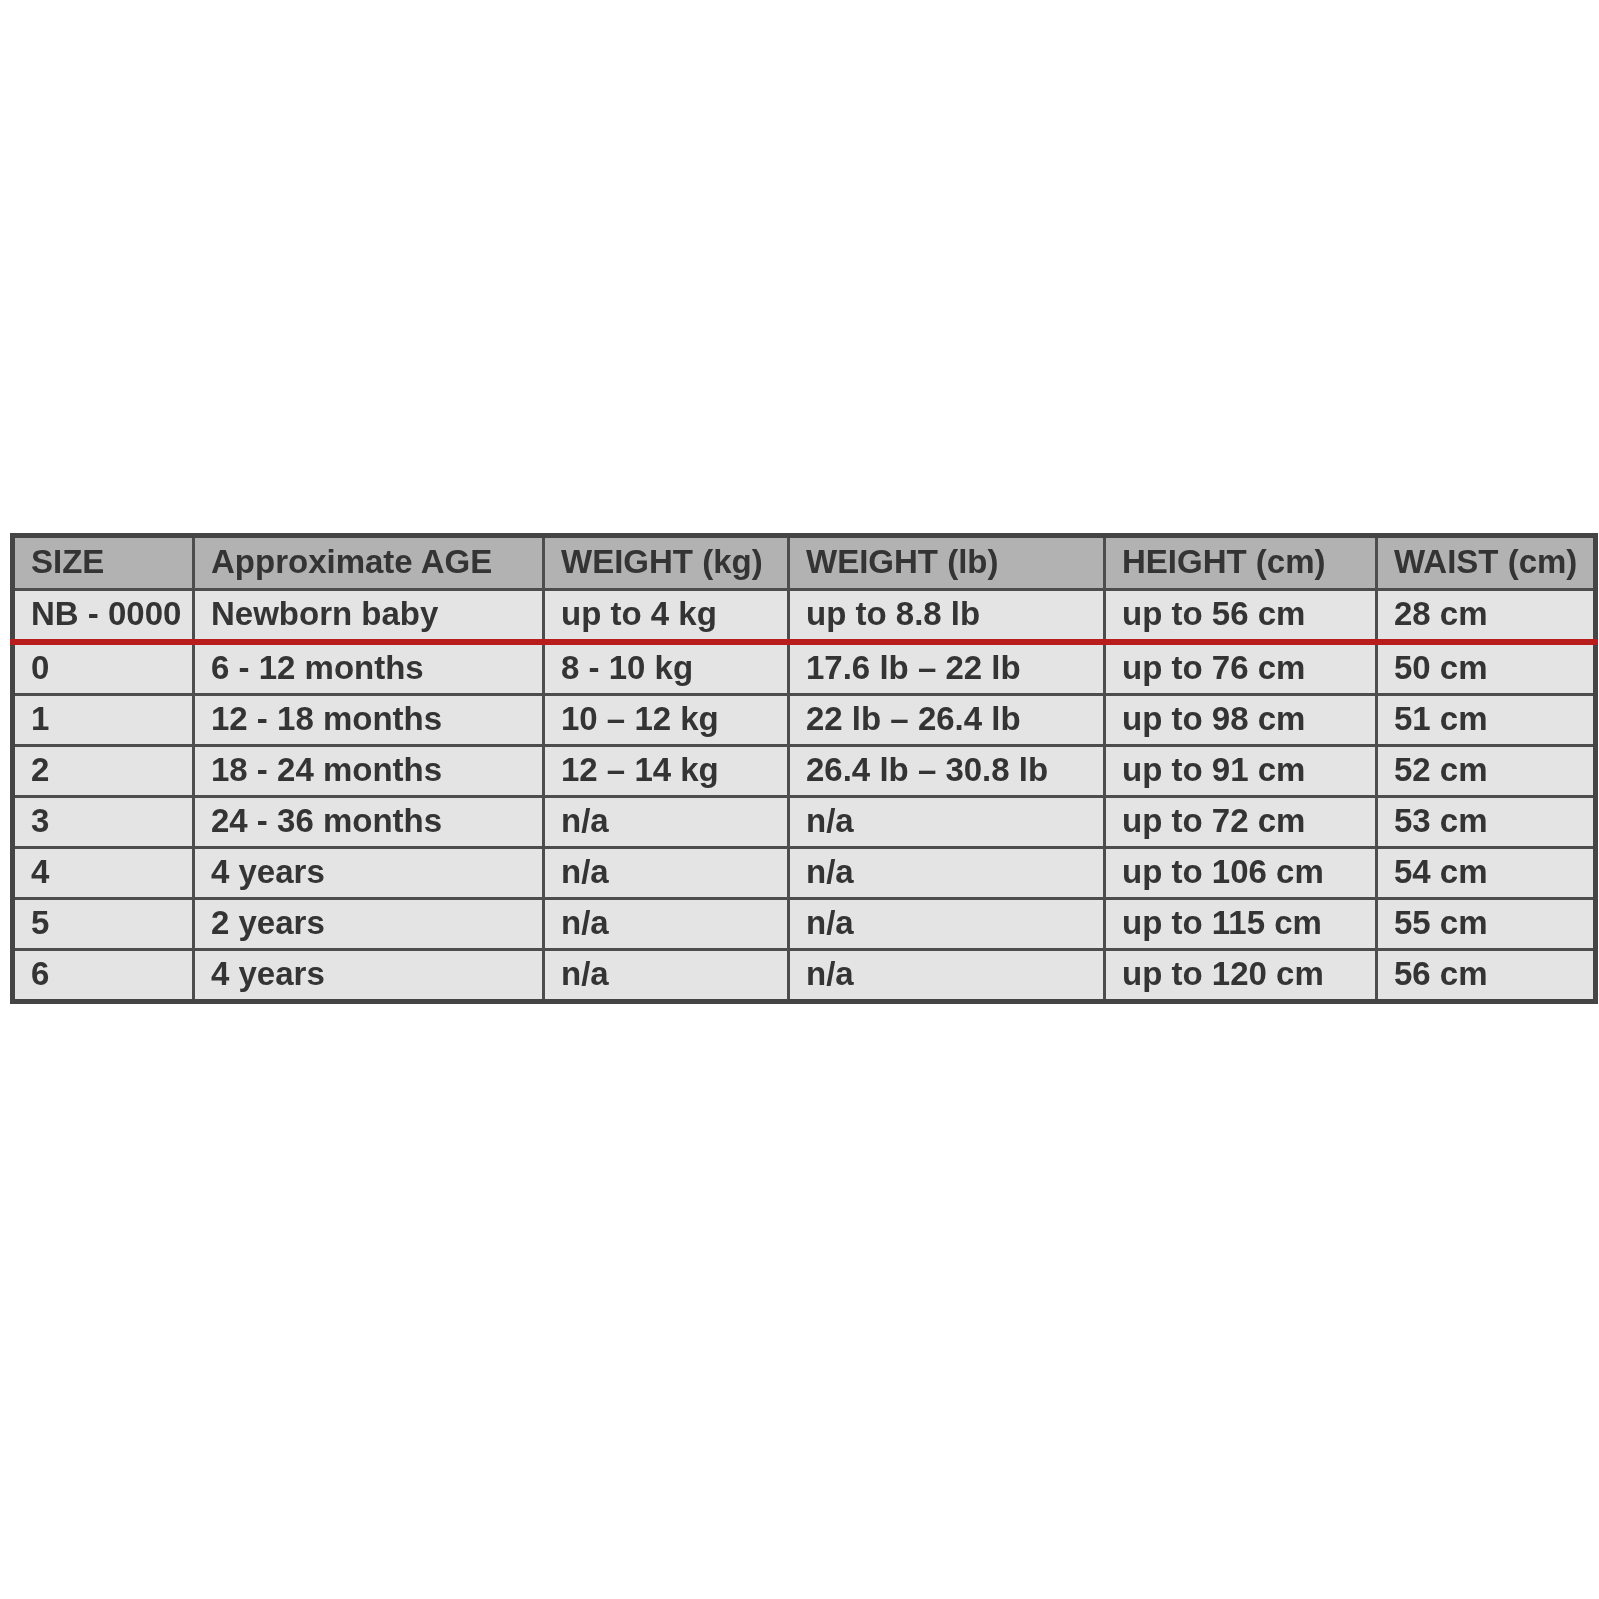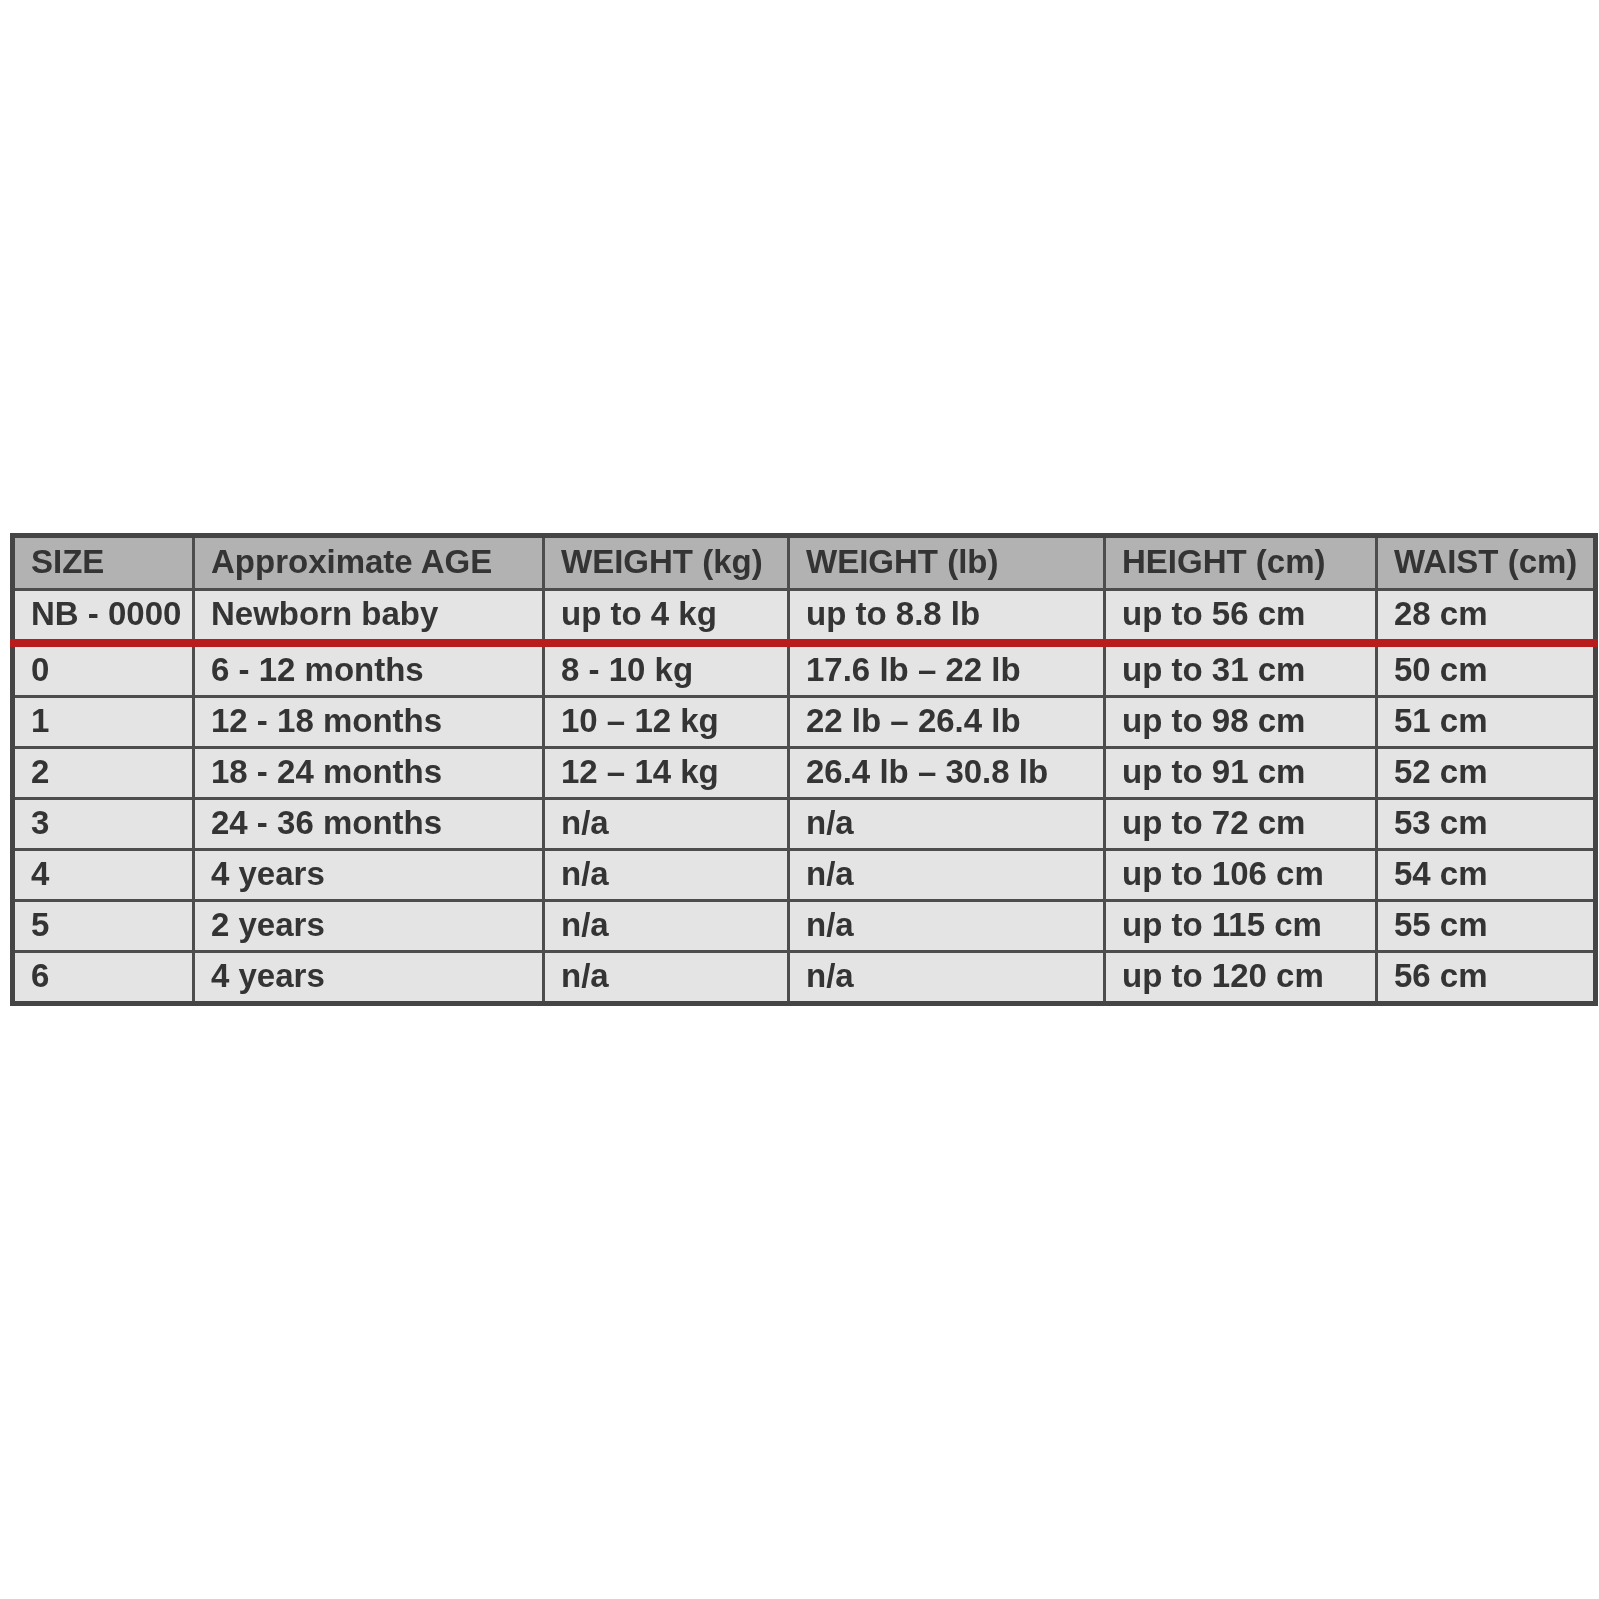--- a/index.html
+++ b/index.html
@@ -40,21 +40,21 @@
   table.size-chart th {
     background: #b2b2b2;
     height: 44px;
   }
   table.size-chart td {
     background: #e4e4e4;
     height: 42px;
   }
   
   table.size-chart tbody tr:first-child td {
-    border-bottom: 8px solid #b91c1c;
+    border-bottom: 6px solid #b91c1c;
   }
 </style>
 </head>
 <body>
 
 <div class="table-wrap">
   <table class="size-chart">
     <colgroup>
       <col style="width:181px">
         <col style="width:350px">
@@ -80,21 +80,21 @@
         <td>up to 4 kg</td>
         <td>up to 8.8 lb</td>
         <td>up to 56 cm</td>
         <td>28 cm</td>
       </tr>
       <tr>
         <td>0</td>
         <td>6 - 12 months</td>
         <td>8 - 10 kg</td>
         <td>17.6 lb – 22 lb</td>
-        <td>up to 31 cm</td>
+        <td>up to 76 cm</td>
         <td>50 cm</td>
       </tr>
       <tr>
         <td>1</td>
         <td>12 - 18 months</td>
         <td>10 – 12 kg</td>
         <td>22 lb – 26.4 lb</td>
         <td>up to 98 cm</td>
         <td>51 cm</td>
       </tr>

